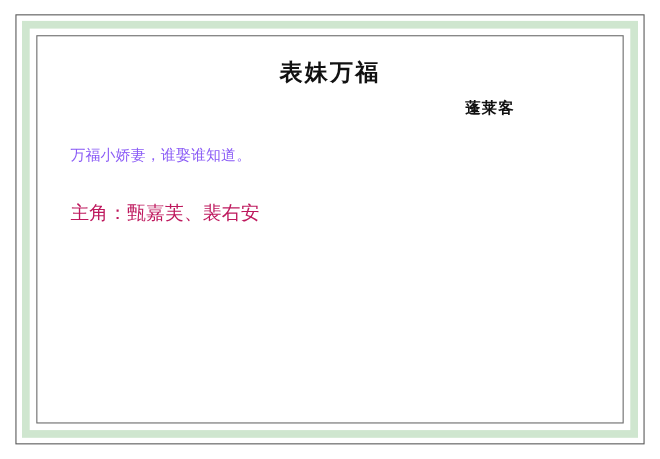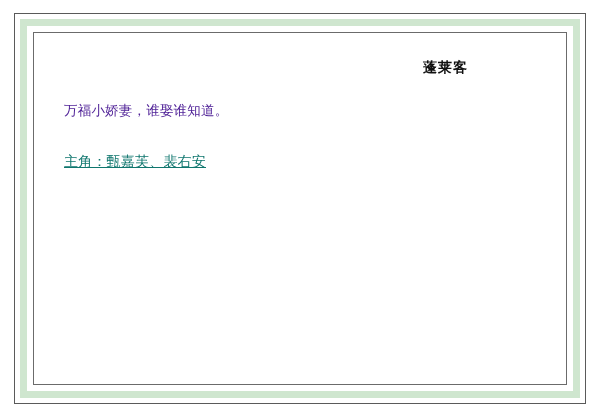--- a/index.html
+++ b/index.html
@@ -80,46 +80,46 @@
     color: #111111;
     margin: 10px 68px 0 0;
     letter-spacing: 1px;
   }
   .body-text {
     margin-top: 22px;
   }
   .para {
     font-size: 13.5px;
     line-height: 1.75;
-    color: #4c1d95;
+    color: #8b5cf6;
     margin: 0 0 15px 0;
     text-align: justify;
     letter-spacing: 0.2px;
   }
   .para.spacer-top {
     margin-top: 20px;
   }
   .para-roles {
-    font-size: 14px;
+    font-size: 17px;
     line-height: 1.75;
-    color: #0f766e;
+    color: #be185d;
     margin: 26px 0 0 0;
     letter-spacing: 0.2px;
-    text-decoration: underline;
   }
 </style>
 </head>
 <body>
 
 <div class="page">
   <div class="frame-outer">
     <div class="frame-band">
       <div class="frame-inner">
         <div class="content">
 
+          <h1 class="doc-title">表妹万福</h1>
 
           <div class="doc-author">蓬莱客</div>
 
           <div class="body-text">
             <p class="para">万福小娇妻，谁娶谁知道。</p>
             <p class="para-roles">主角：甄嘉芙、裴右安</p>
           </div>
 
         </div>
       </div>

